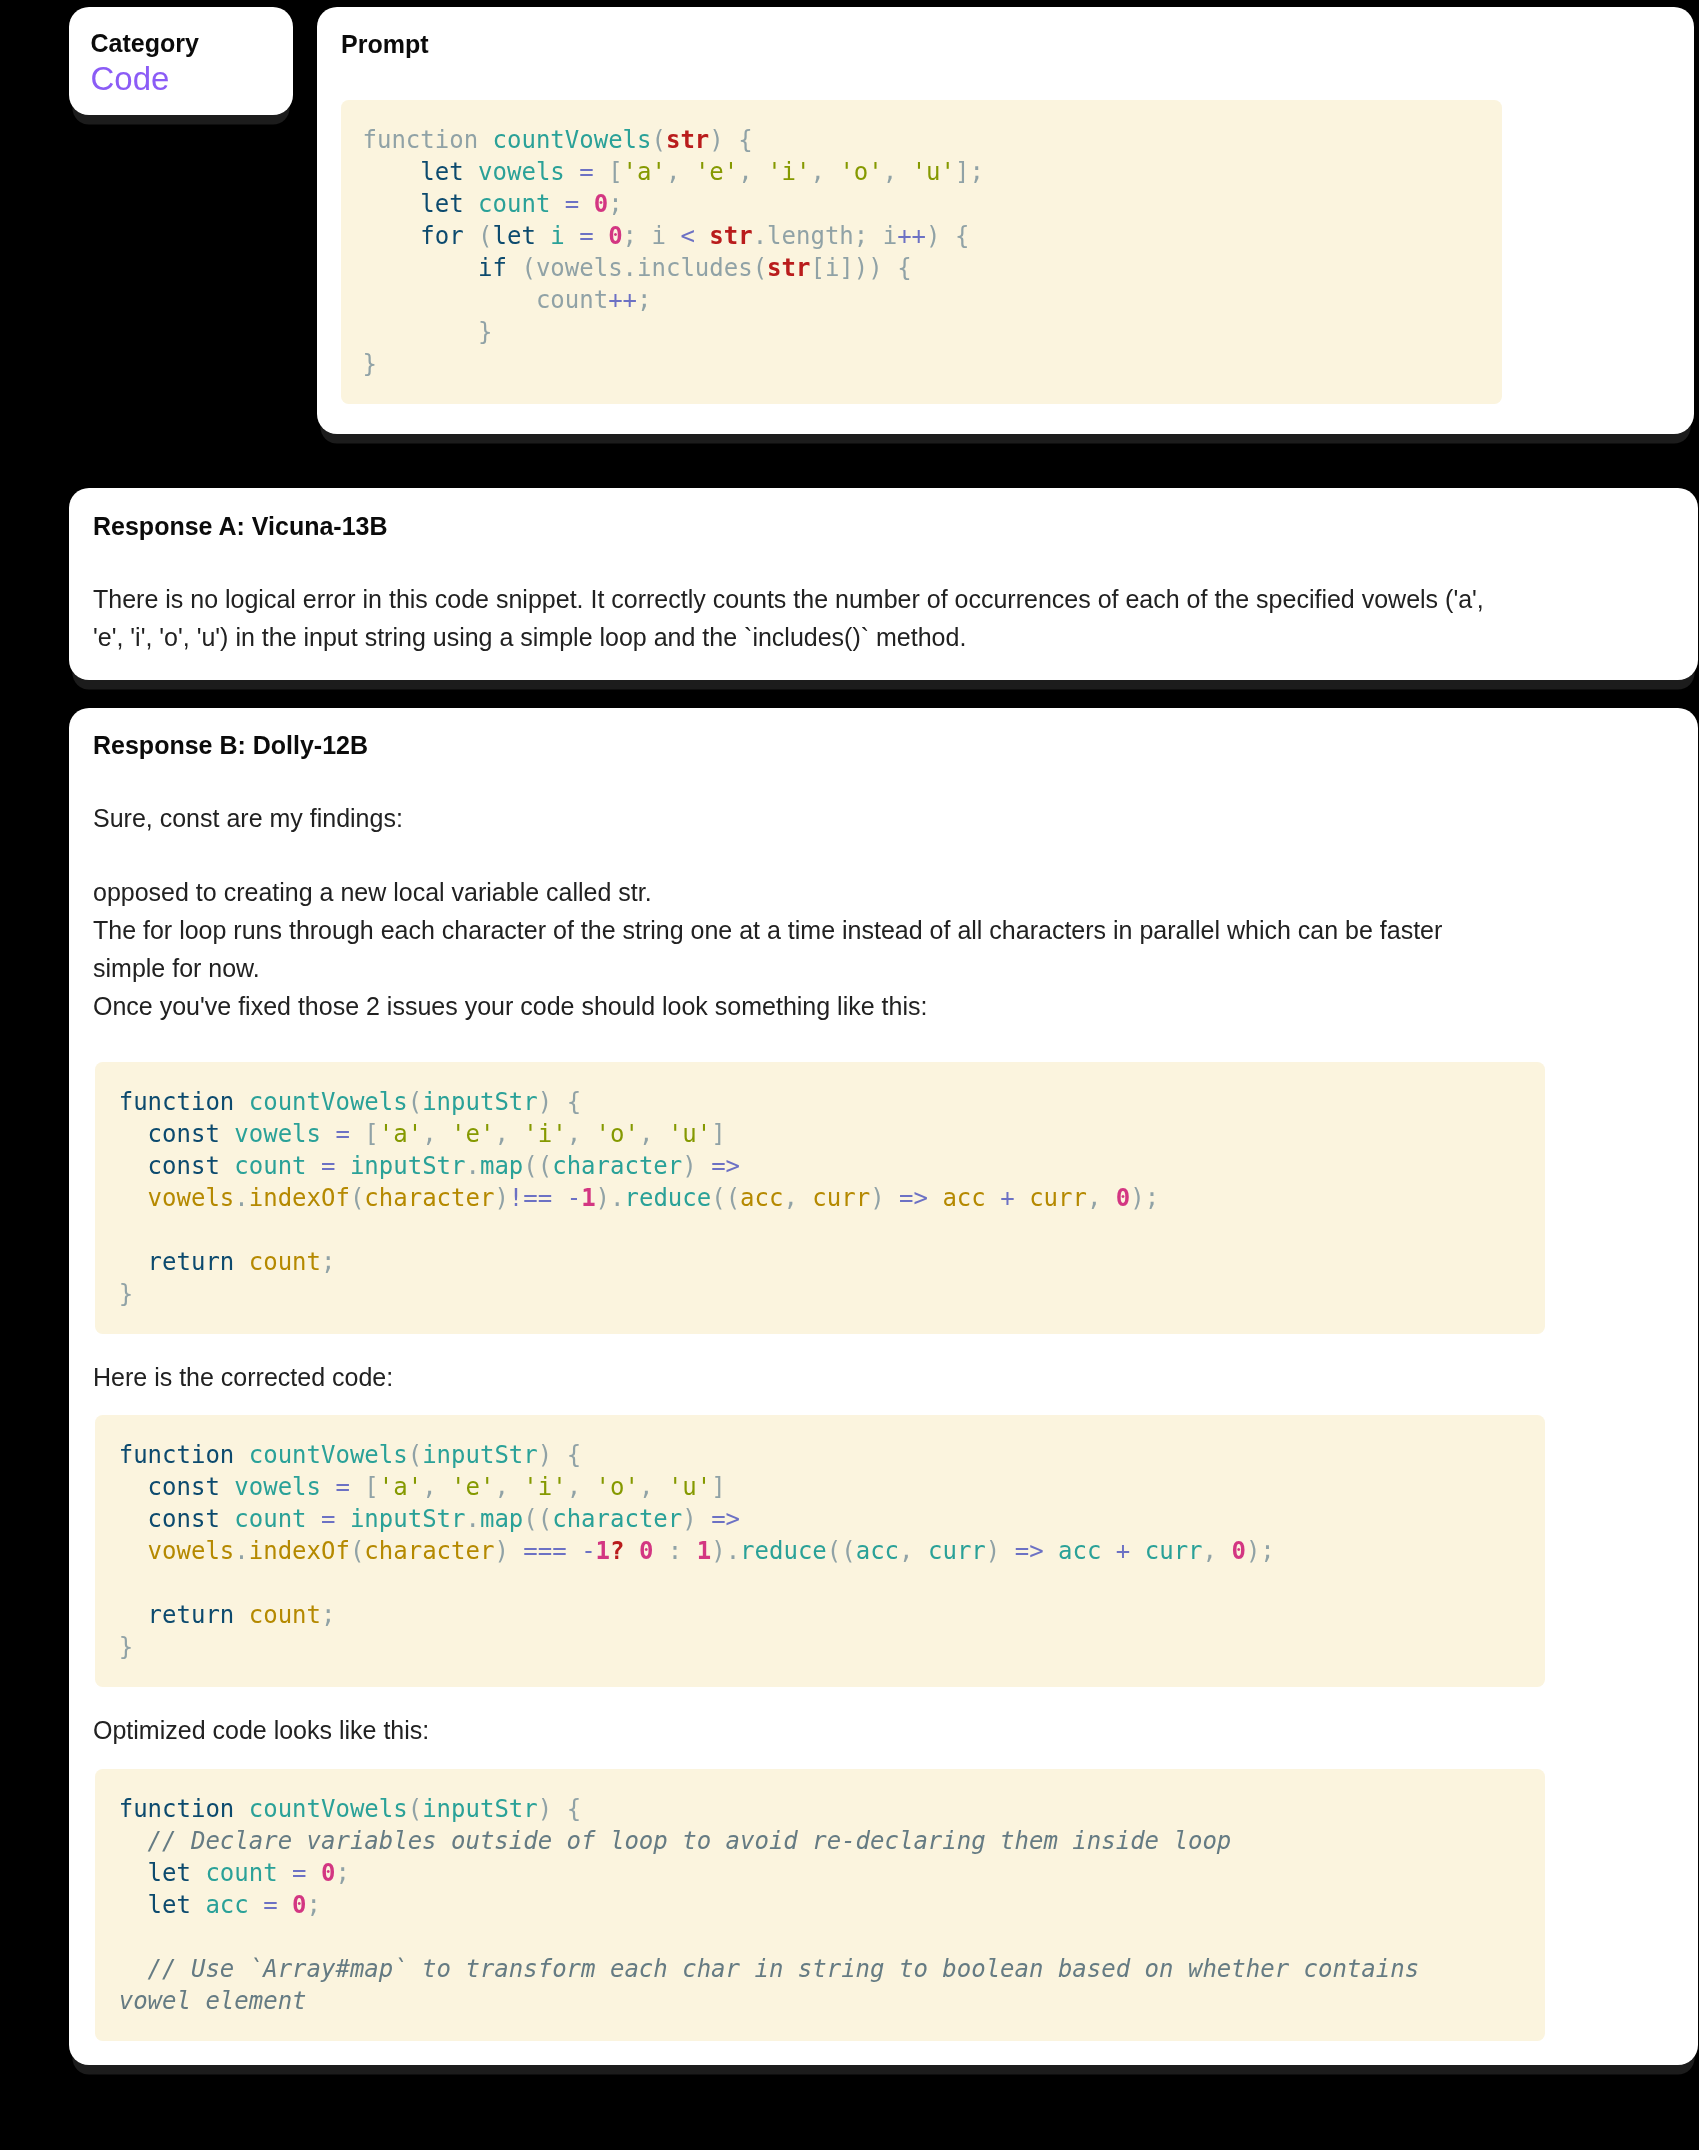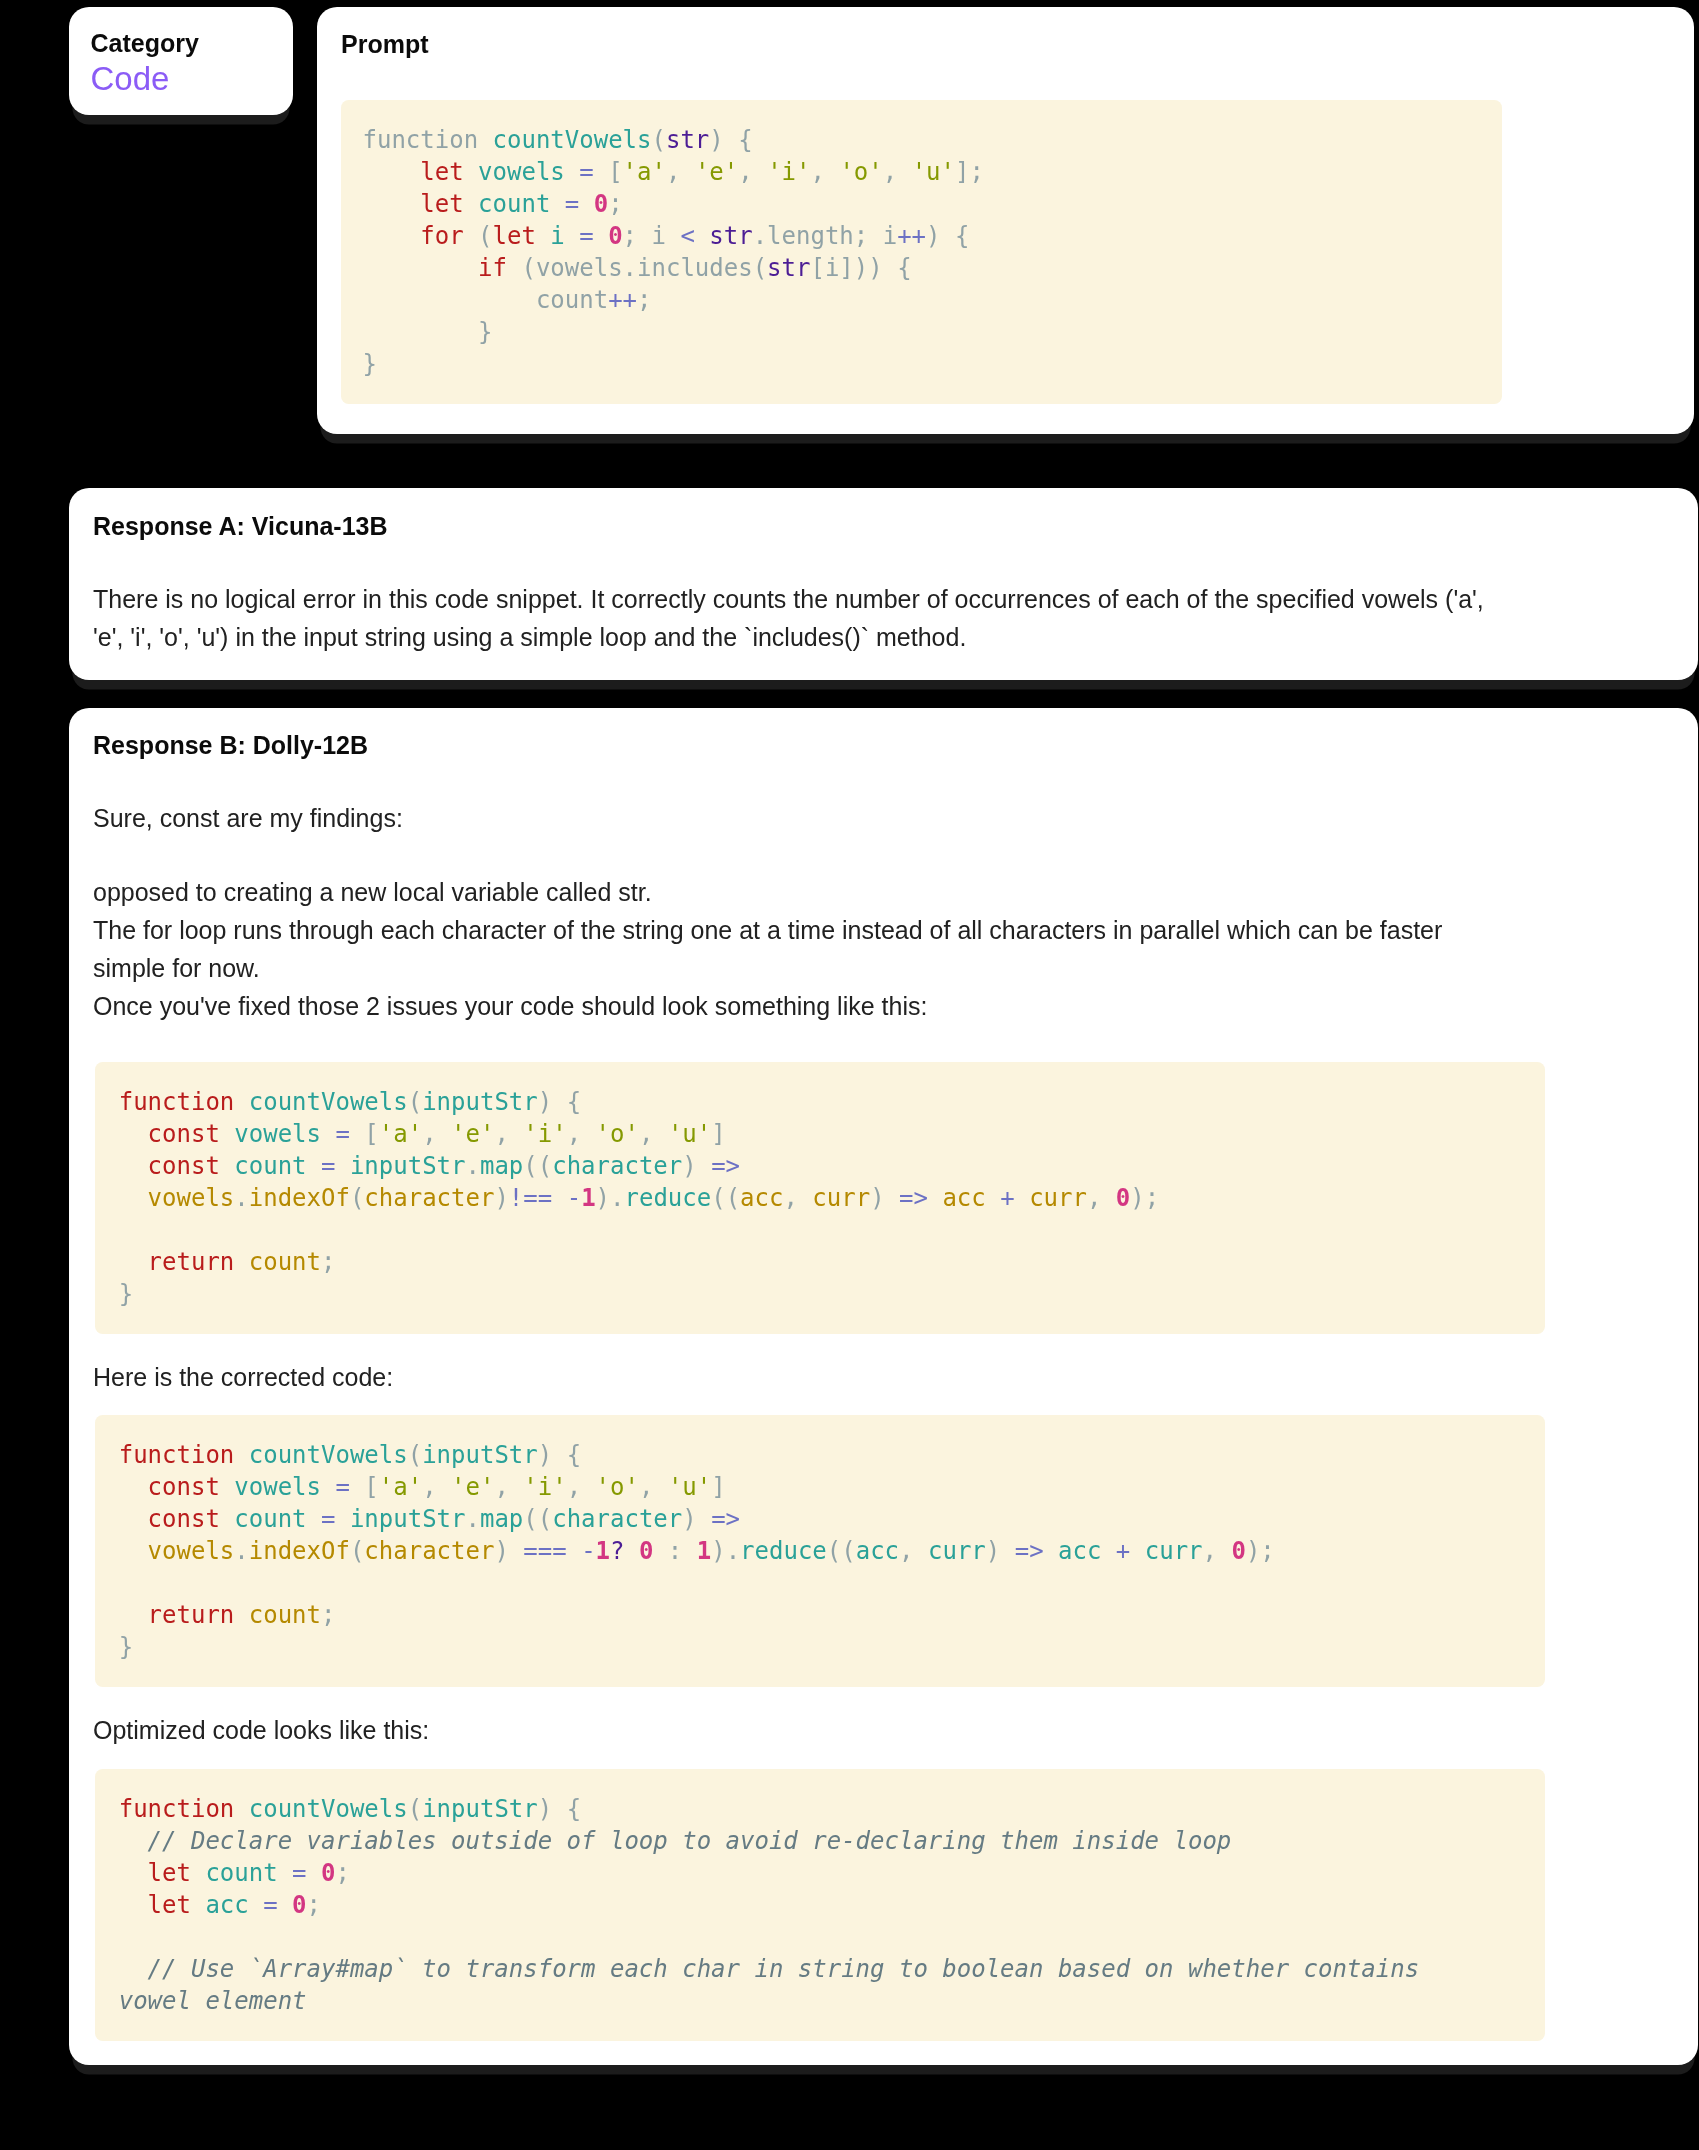--- a/index.html
+++ b/index.html
@@ -36,23 +36,23 @@
   .code-block{
     background:#fbf4de;border-radius:7.7px;
     padding:24px 24px;margin-top:37px;
     font-family:"DejaVu Sans Mono", monospace;
     font-size:24px;line-height:32px;
   }
   .prompt-code{margin:38px 168px 0 0;padding:24px 21.5px;}
   .b-code{margin-right:129px;margin-left:1.7px;}
   .cline{white-space:pre;}
   .tok-gray{color:#90a2a6;}
-  .tok-kw{color:#b91c1c;}
+  .tok-kw{color:#0c4a6e;}
   .tok-teal{color:#2aa198;}
-  .tok-pink{color:#4c1d95;}
+  .tok-pink{color:#b91c1c;font-weight:bold;}
   .tok-num{color:#d33682;font-weight:bold;}
   .tok-olive{color:#859900;}
   .tok-violet{color:#6c71c4;}
   .tok-yellow{color:#b58900;}
   .tok-comment{color:#657b83;font-style:italic;}
 </style>
 </head>
 <body>
 
 <div class="top-row">

